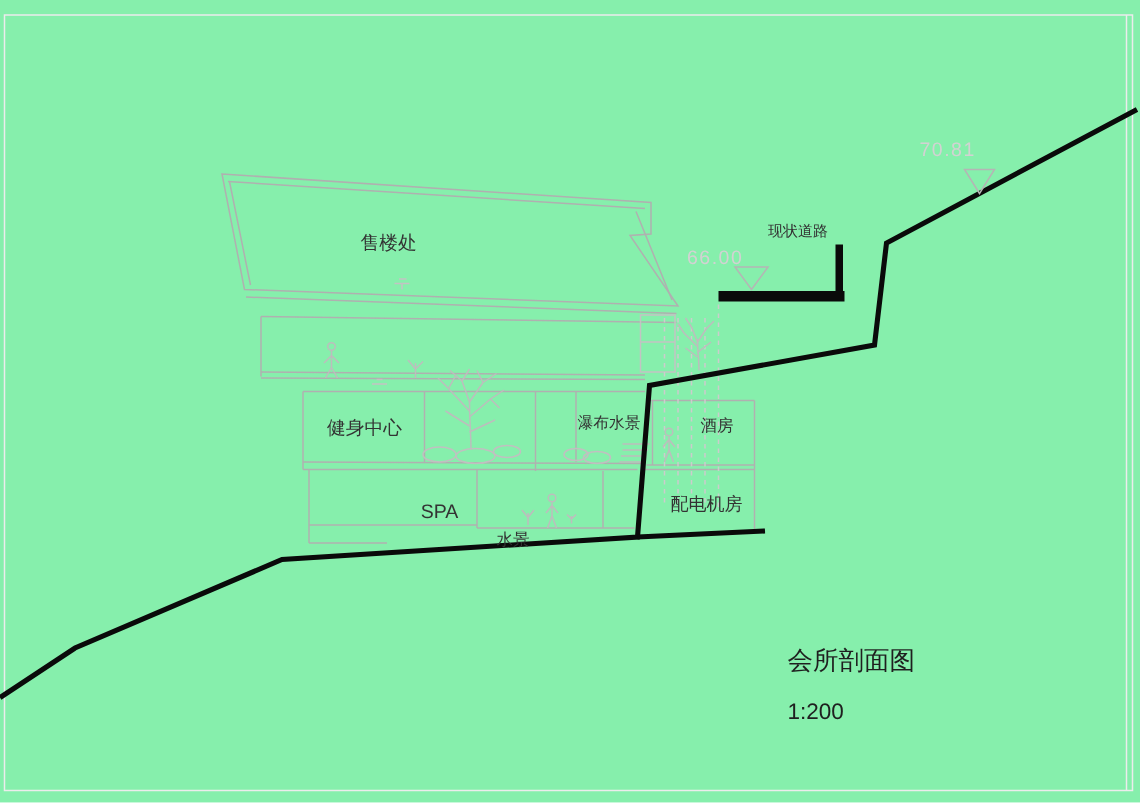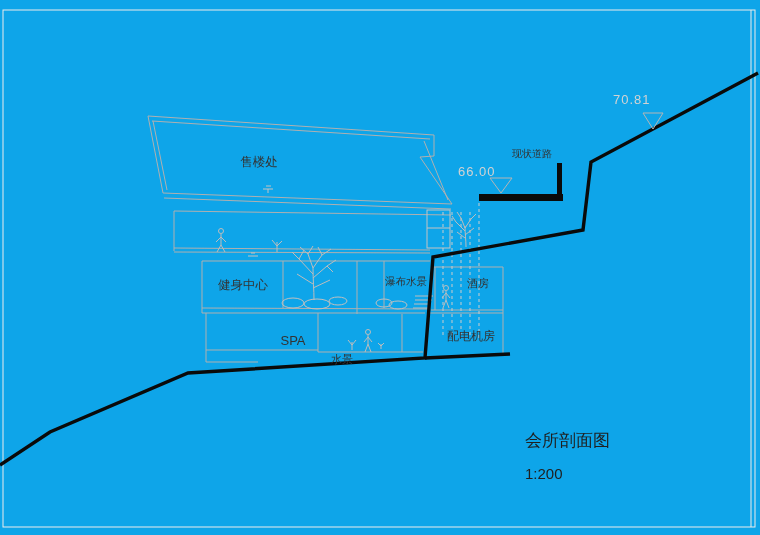--- a/index.html
+++ b/index.html
@@ -1,19 +1,19 @@
 <!DOCTYPE html>
 <html><head>
 <meta charset="utf-8">
 <style>
   html,body{margin:0;padding:0;background:#ffffff;}
   .page{
     position:relative;
     width:760px;height:535px;
-    background:#0ea5e9;
+    background:#86efac;
     overflow:hidden;
     font-family:"Liberation Sans", sans-serif;
   }
   svg{display:block;}
   svg text{
     font-family:"Liberation Sans", sans-serif;
     fill:#2a2a2a;
   }
   .lbl{fill:#333333;}
   .elev{fill:#d2d2d2;letter-spacing:1px;}

